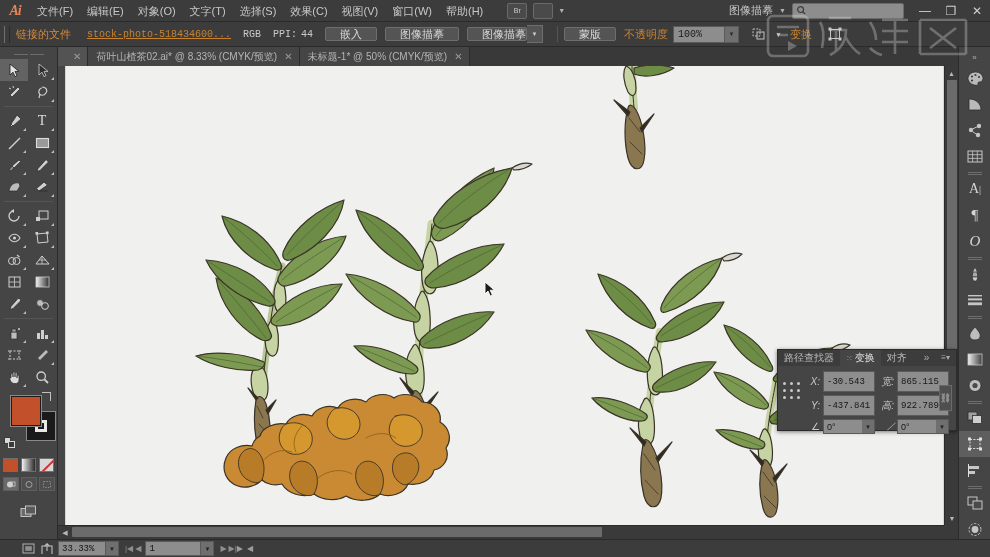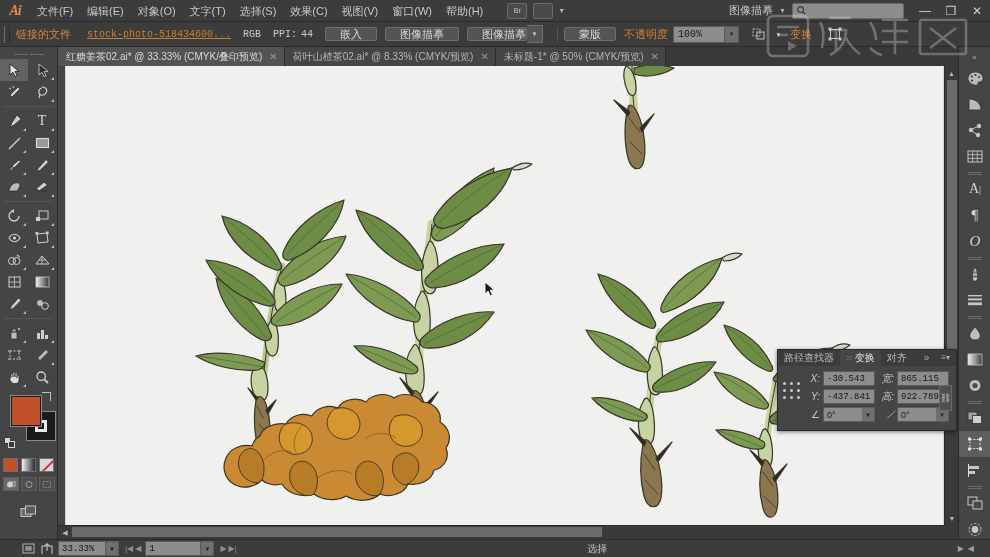--- a/index.html
+++ b/index.html
@@ -186,21 +186,21 @@
   .tp-tab { font-size:10px; color:#b9b9b9; padding:0 6px; height:16px; line-height:16px; }
   .tp-tab.act { background:#454545; color:#e0e0e0; }
   .tp-tab .dots { color:#8e8e8e; font-size:8px; margin-right:2px; }
   .tp-body { position:relative; padding:5px 4px; }
   .proxy { position:absolute; left:5px; top:16px; width:18px; height:18px; }
   .proxy b { position:absolute; width:3px; height:3px; background:#c9c9c9; border-radius:50%; }
   .tfields { margin-left:26px; }
   .trow { display:flex; align-items:center; gap:3px; margin-bottom:3px; }
   .tlab { color:#c8c8c8; font-size:10px; width:12px; text-align:right; font-style:italic; }
   .tinput {
-    width:52px; height:15px; background:#8d8d8d; border:1px solid #5a5a5a;
+    width:52px; height:21px; background:#8d8d8d; border:1px solid #5a5a5a;
     color:#161616; font-size:9px; padding-left:3px; display:flex; align-items:center;
     font-family:"Liberation Mono", monospace;
   }
   .tdrop { width:52px; height:15px; background:#8d8d8d; border:1px solid #5a5a5a;
            display:flex; align-items:center; color:#161616; font-size:9px; padding-left:3px; }
   .tdrop span.arr { margin-left:auto; background:#6f6f6f; width:12px; height:13px;
                     display:flex; align-items:center; justify-content:center; font-size:6px; color:#222; }
   .linkbtn {
     position:absolute; right:4px; top:19px; width:13px; height:26px;
     background:#4f4f4f; border:1px solid #6a6a6a; color:#cacaca;
@@ -324,21 +324,20 @@
         <rect x="0.5" y="0.5" width="3" height="3" fill="#c4c4c4"></rect>
         <rect x="10.5" y="0.5" width="3" height="3" fill="#c4c4c4"></rect>
         <rect x="0.5" y="10.5" width="3" height="3" fill="#c4c4c4"></rect>
         <rect x="10.5" y="10.5" width="3" height="3" fill="#c4c4c4"></rect>
       </svg>
     </div>
   </div>
 
   <div class="tabbar">
     <div class="doctab active">
-      <span>红糖姜茶02.ai* @ 33.33% (CMYK/叠印预览)</span>
       <span class="tab-close">✕</span>
     </div>
     <div class="doctab">
       <span>荷叶山楂茶02.ai* @ 8.33% (CMYK/预览)</span>
       <span class="tab-close">✕</span>
     </div>
     <div class="doctab">
       <span>未标题-1* @ 50% (CMYK/预览)</span>
       <span class="tab-close">✕</span>
     </div>
@@ -982,21 +981,20 @@
       <span>◀</span>
     </div>
     <div style="display:flex;margin-left:4px">
       <div class="sb-page">1</div>
       <div class="sb-arr">▼</div>
     </div>
     <div class="sb-nav">
       <span>▶</span>
       <span>▶|</span>
     </div>
-    <div class="sb-status">选择</div>
     <div class="sb-right">
       <span>▶</span>
       <span>◀</span>
     </div>
   </div>
 
   <svg class="watermark" viewBox="0 0 216 56">
     <g fill="none" stroke="#e8e8e8" stroke-width="2.6">
       <rect x="2" y="8" width="40" height="40" rx="5"></rect>
       <path d="M11 19 H33 M11 27 H22"></path>

